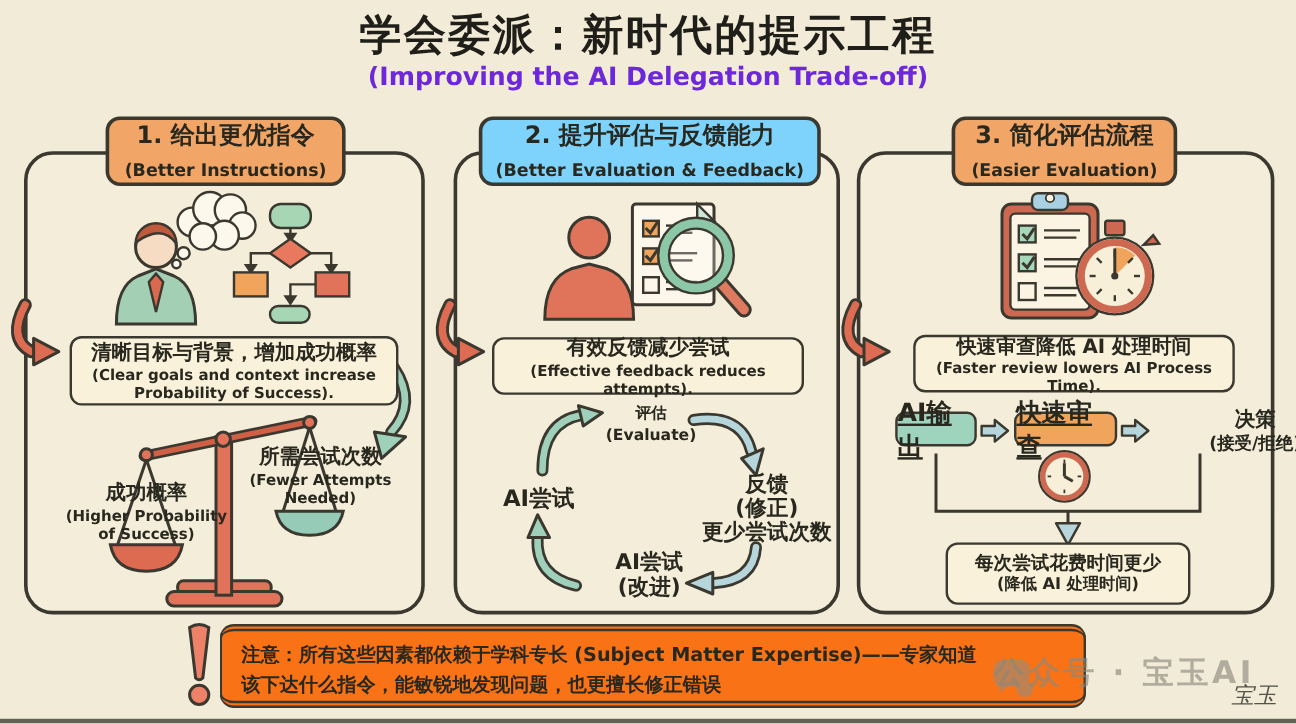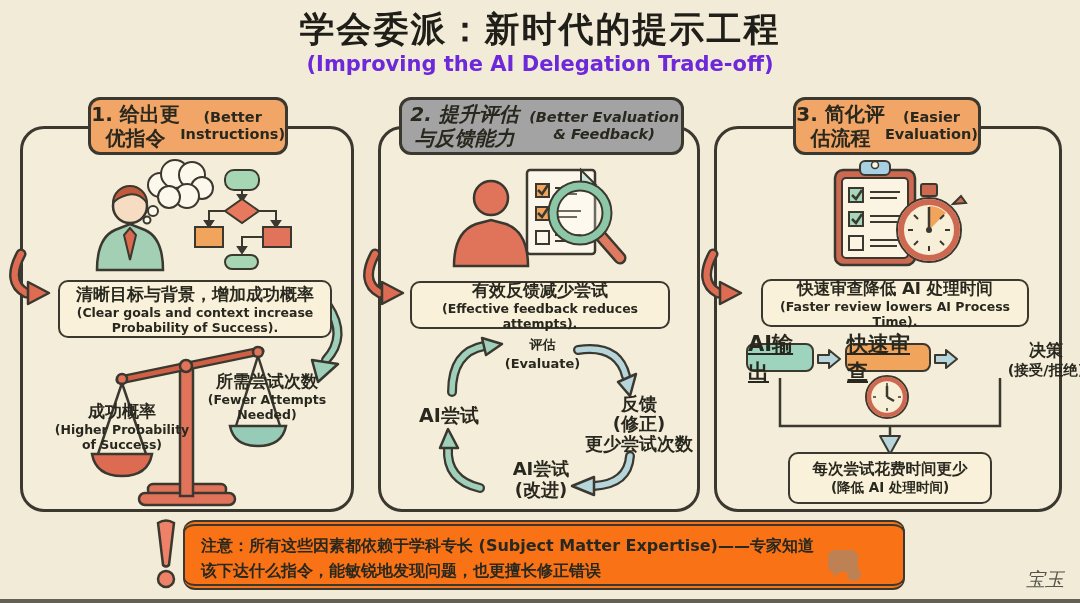--- a/index.html
+++ b/index.html
@@ -6,23 +6,23 @@
   #page{position:relative;width:1080px;height:603px;background:#f2ebd7;
         font-family:"DejaVu Sans",sans-serif;color:#29281f;overflow:hidden;}
   .title{position:absolute;top:6px;left:0;right:0;text-align:center;
          font-size:35px;font-weight:bold;letter-spacing:2px;color:#1f1e18;}
   .subtitle{position:absolute;top:52px;left:0;right:0;text-align:center;
             font-size:21px;font-weight:bold;color:#6d28d9;}
   .panel{position:absolute;top:126px;height:386px;border:3px solid #3a382f;
          border-radius:24px;box-sizing:border-box;background:#f4edd9;}
   #panel1{left:20px;width:334px;} #panel2{left:378px;width:322px;} #panel3{left:714px;width:348px;}
   .phead{position:absolute;top:97px;height:58px;border:3px solid #3a382f;border-radius:12px;
-         display:flex;justify-content:flex-start;align-items:center;
+         display:flex;flex-direction:column;justify-content:space-between;align-items:center;
          z-index:3;box-sizing:border-box;text-align:center;}
-  .orange{background:#f1a566;} .redh{background:#a3a3a3;font-style:italic;}
+  .orange{background:#f1a566;} .redh{background:#7dd3fc;}
   #ph1{left:88px;width:200px;} #ph2{left:399px;width:285px;} #ph3{left:793px;width:188px;}
   .phz{font-size:20px;font-weight:bold;line-height:24px;}
   .phe{font-size:14.5px;font-weight:bold;line-height:17px;}
   .tbox{position:absolute;background:#f9f1da;border:2.5px solid #3a382f;border-radius:10px;
         text-align:center;box-sizing:border-box;z-index:2;display:flex;flex-direction:column;
         justify-content:center;align-items:center;}
   .tz{font-size:17px;font-weight:bold;line-height:21px;}
   .te{font-size:12.5px;font-weight:bold;line-height:15px;}
   #tbox1{left:58px;top:280px;width:274px;height:58px;}
   #tbox2{left:410px;top:281px;width:260px;height:48px;}
@@ -325,16 +325,17 @@
   </svg>
   <div id="notebox">
     <div class="nline">注意：所有这些因素都依赖于学科专长 (Subject Matter Expertise)——专家知道</div>
     <div class="nline">该下达什么指令，能敏锐地发现问题，也更擅长修正错误</div>
   </div>
 
   <svg class="z2" style="left:826px;top:548px;opacity:.55;" width="38" height="34" viewBox="0 0 38 34">
     <path d="M 2 10 Q 2 2 10 2 H 24 Q 32 2 32 10 V 16 Q 32 24 24 24 H 14 L 6 30 L 8 24 Q 2 24 2 16 Z" fill="#8d8d85"></path>
     <circle cx="28" cy="26" r="7" fill="#8d8d85"></circle>
   </svg>
+  <div class="wm">公众号 · 宝玉AI</div>
   <div class="sig">宝玉</div>
 
   <div id="bottom-edge"></div>
 </div>
 
 </body></html>

